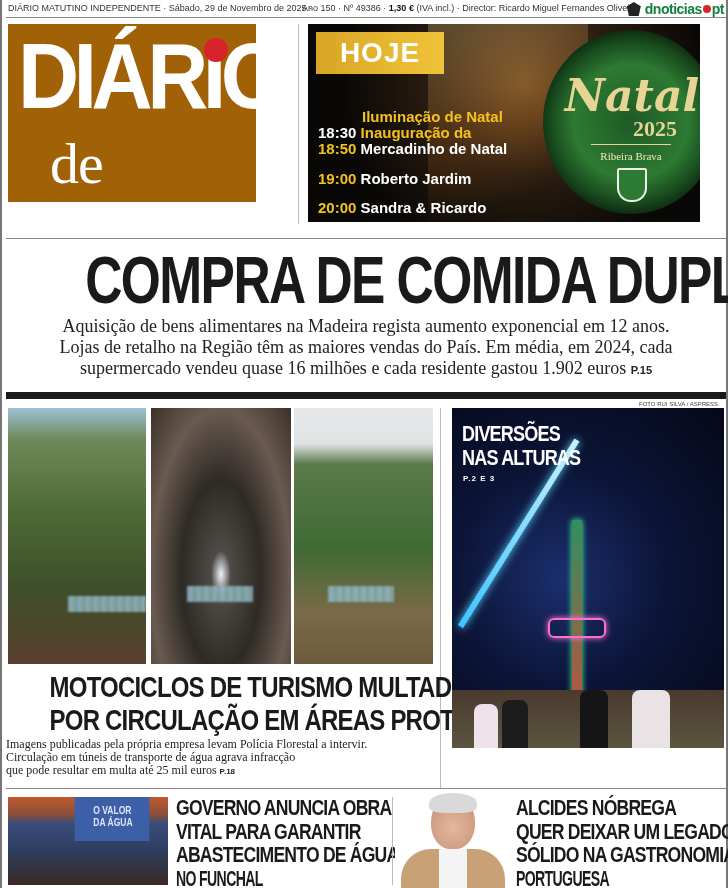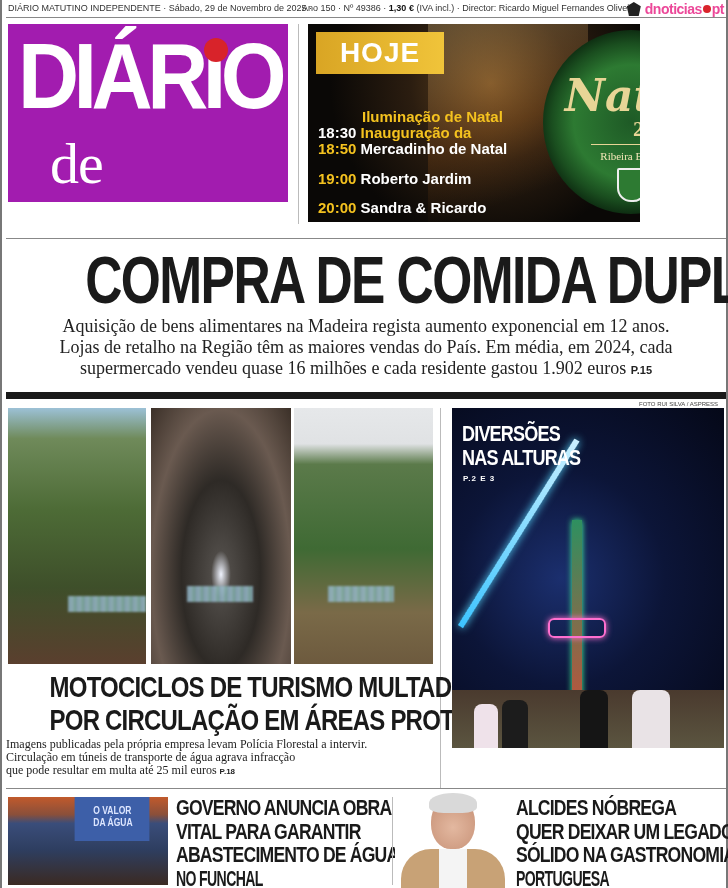--- a/index.html
+++ b/index.html
@@ -8,33 +8,33 @@
 
   .page { position: absolute; left: 0; top: 0; width: 728px; height: 888px; border-left: 2px solid #777; border-right: 2px solid #777; }
 
   
   .topbar { position: absolute; left: 4px; top: 0; width: 720px; height: 18px; display: flex; align-items: center; font-size: 9px; color: #333; border-bottom: 1px solid #888; }
   .topbar .left { position: absolute; left: 2px; top: 3px; white-space: nowrap; }
   .topbar .mid { position: absolute; left: 296px; top: 3px; white-space: nowrap; }
   .topbar .mid b { font-weight: bold; color: #111; }
   .topbar .brand { position: absolute; right: 2px; top: 1px; display: flex; align-items: center; gap: 4px; }
   .crest { width: 14px; height: 14px; background: #222; clip-path: polygon(50% 0,100% 30%,85% 100%,15% 100%,0 30%); }
-  .dn-logo { font-family: "Liberation Sans", sans-serif; font-weight: bold; font-size: 14px; color: #ec4899; letter-spacing: -0.5px; }
+  .dn-logo { font-family: "Liberation Sans", sans-serif; font-weight: bold; font-size: 14px; color: #15803d; letter-spacing: -0.5px; }
   .dn-logo .dot { display: inline-block; width: 8px; height: 8px; border-radius: 50%; background: #d9242b; margin: 0 1px; vertical-align: 1px; }
 
   
-  .logo-block { position: absolute; left: 6px; top: 24px; width: 280px; height: 178px; background: #a21caf; }
+  .logo-block { position: absolute; left: 6px; top: 24px; width: 248px; height: 178px; background: #a16207; }
   .logo-diario { position: absolute; left: 10px; top: 6px; font-family: "Liberation Sans", sans-serif; font-weight: bold; font-size: 92px; line-height: 92px; color: #fff; letter-spacing: -6px; transform: scaleX(0.92); transform-origin: left; }
   .logo-redot { position: absolute; left: 196px; top: 14px; width: 24px; height: 24px; border-radius: 50%; background: #d8232a; }
   .logo-noticias { position: absolute; left: 14px; top: 110px; font-family: "Liberation Serif", serif; font-size: 58px; line-height: 60px; color: #fff; letter-spacing: -1px; margin-left: 28px; }
   .logo-madeira { position: absolute; left: 6px; top: 206px; width: 280px; text-align: center; font-family: "Liberation Serif", serif; font-size: 14px; letter-spacing: 3px; color: #222; }
   .vdiv { position: absolute; left: 296px; top: 24px; width: 1px; height: 200px; background: #bbb; }
 
   
-  .ad { position: absolute; left: 306px; top: 24px; width: 332px; height: 198px; background: radial-gradient(circle at 55% 30%, #6b4a22 0%, #2b1d10 35%, #0a0806 70%); overflow: hidden; }
+  .ad { position: absolute; left: 306px; top: 24px; width: 392px; height: 198px; background: radial-gradient(circle at 55% 30%, #6b4a22 0%, #2b1d10 35%, #0a0806 70%); overflow: hidden; }
   .ad .glow { position: absolute; left: 120px; top: 0; width: 160px; height: 200px; background: linear-gradient(160deg, rgba(255,220,150,0.25), rgba(255,140,40,0.15) 50%, rgba(0,0,0,0) 80%); }
   .ad .hoje { position: absolute; left: 8px; top: 8px; width: 128px; height: 42px; background: linear-gradient(90deg, #d9a524, #f0c43a); color: #fff; font-weight: bold; font-size: 28px; line-height: 42px; text-align: center; letter-spacing: 1px; }
   .ad .ev { position: absolute; left: 10px; font-weight: bold; font-size: 15px; color: #fff; white-space: nowrap; line-height: 18px; }
   .ad .ev .t { color: #f4c21f; }
   .ad .ev.first .t { color: #fff; }
   .ad .ev .y { color: #f4c21f; }
   .wreath { position: absolute; left: 235px; top: 6px; width: 176px; height: 184px; border-radius: 50%; background: radial-gradient(circle, #1e5a26 0%, #2d7a32 45%, #1a4e1f 62%, #0e2e12 72%, rgba(0,0,0,0) 74%); }
   .wreath .natal { position: absolute; left: 14px; top: 40px; width: 150px; text-align: center; font-family: "DejaVu Serif", serif; font-style: italic; font-weight: bold; font-size: 44px; color: #e8d596; }
   .wreath .yr { position: absolute; left: 90px; top: 86px; font-family: "Liberation Serif", serif; font-weight: bold; font-size: 22px; color: #e8d596; }
   .wreath .rb { position: absolute; left: 0; top: 120px; width: 176px; text-align: center; font-family: "Liberation Serif", serif; font-size: 11px; color: #f3e6b8; }

